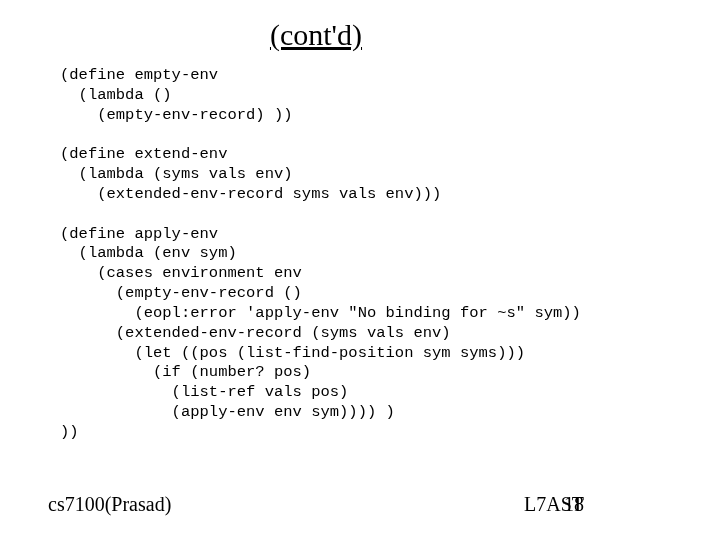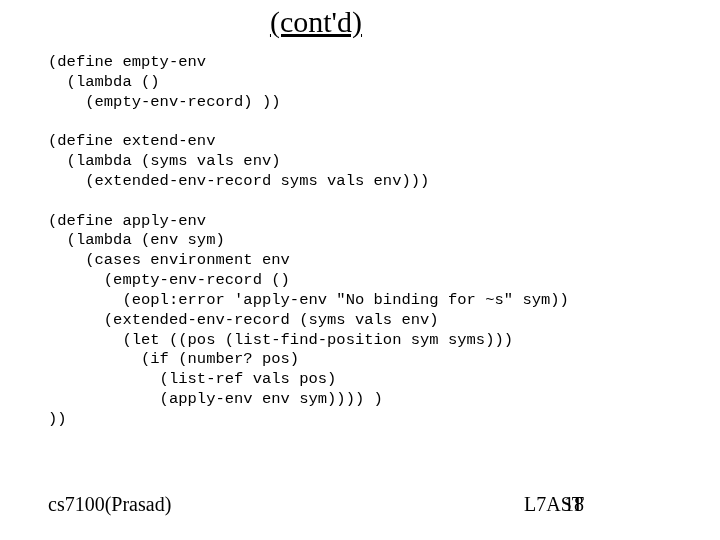--- a/index.html
+++ b/index.html
@@ -9,37 +9,37 @@
     height: 540px;
     background: #ffffff;
     font-family: "Times New Roman", Times, serif;
     color: #000;
     position: relative;
     box-sizing: border-box;
   }
   .slide {
     width: 632px;
     height: 540px;
-    padding: 5px 48px 0 48px;
+    padding: 18px 48px 0 48px;
     box-sizing: border-box;
     position: relative;
   }
   .title {
     text-align: center;
     font-size: 30px;
     text-decoration: underline;
     margin: 0 0 14px 0;
     font-weight: normal;
   }
   .code {
     font-family: "Courier New", Courier, monospace;
     font-size: 15.5px;
     line-height: 1.28;
     white-space: pre;
-    margin: 0;
+    margin: 12px;
   }
   .footer {
     position: absolute;
     bottom: 24px;
     left: 48px;
     right: 48px;
     font-size: 20px;
     font-family: "Times New Roman", Times, serif;
     display: flex;
     justify-content: space-between;

